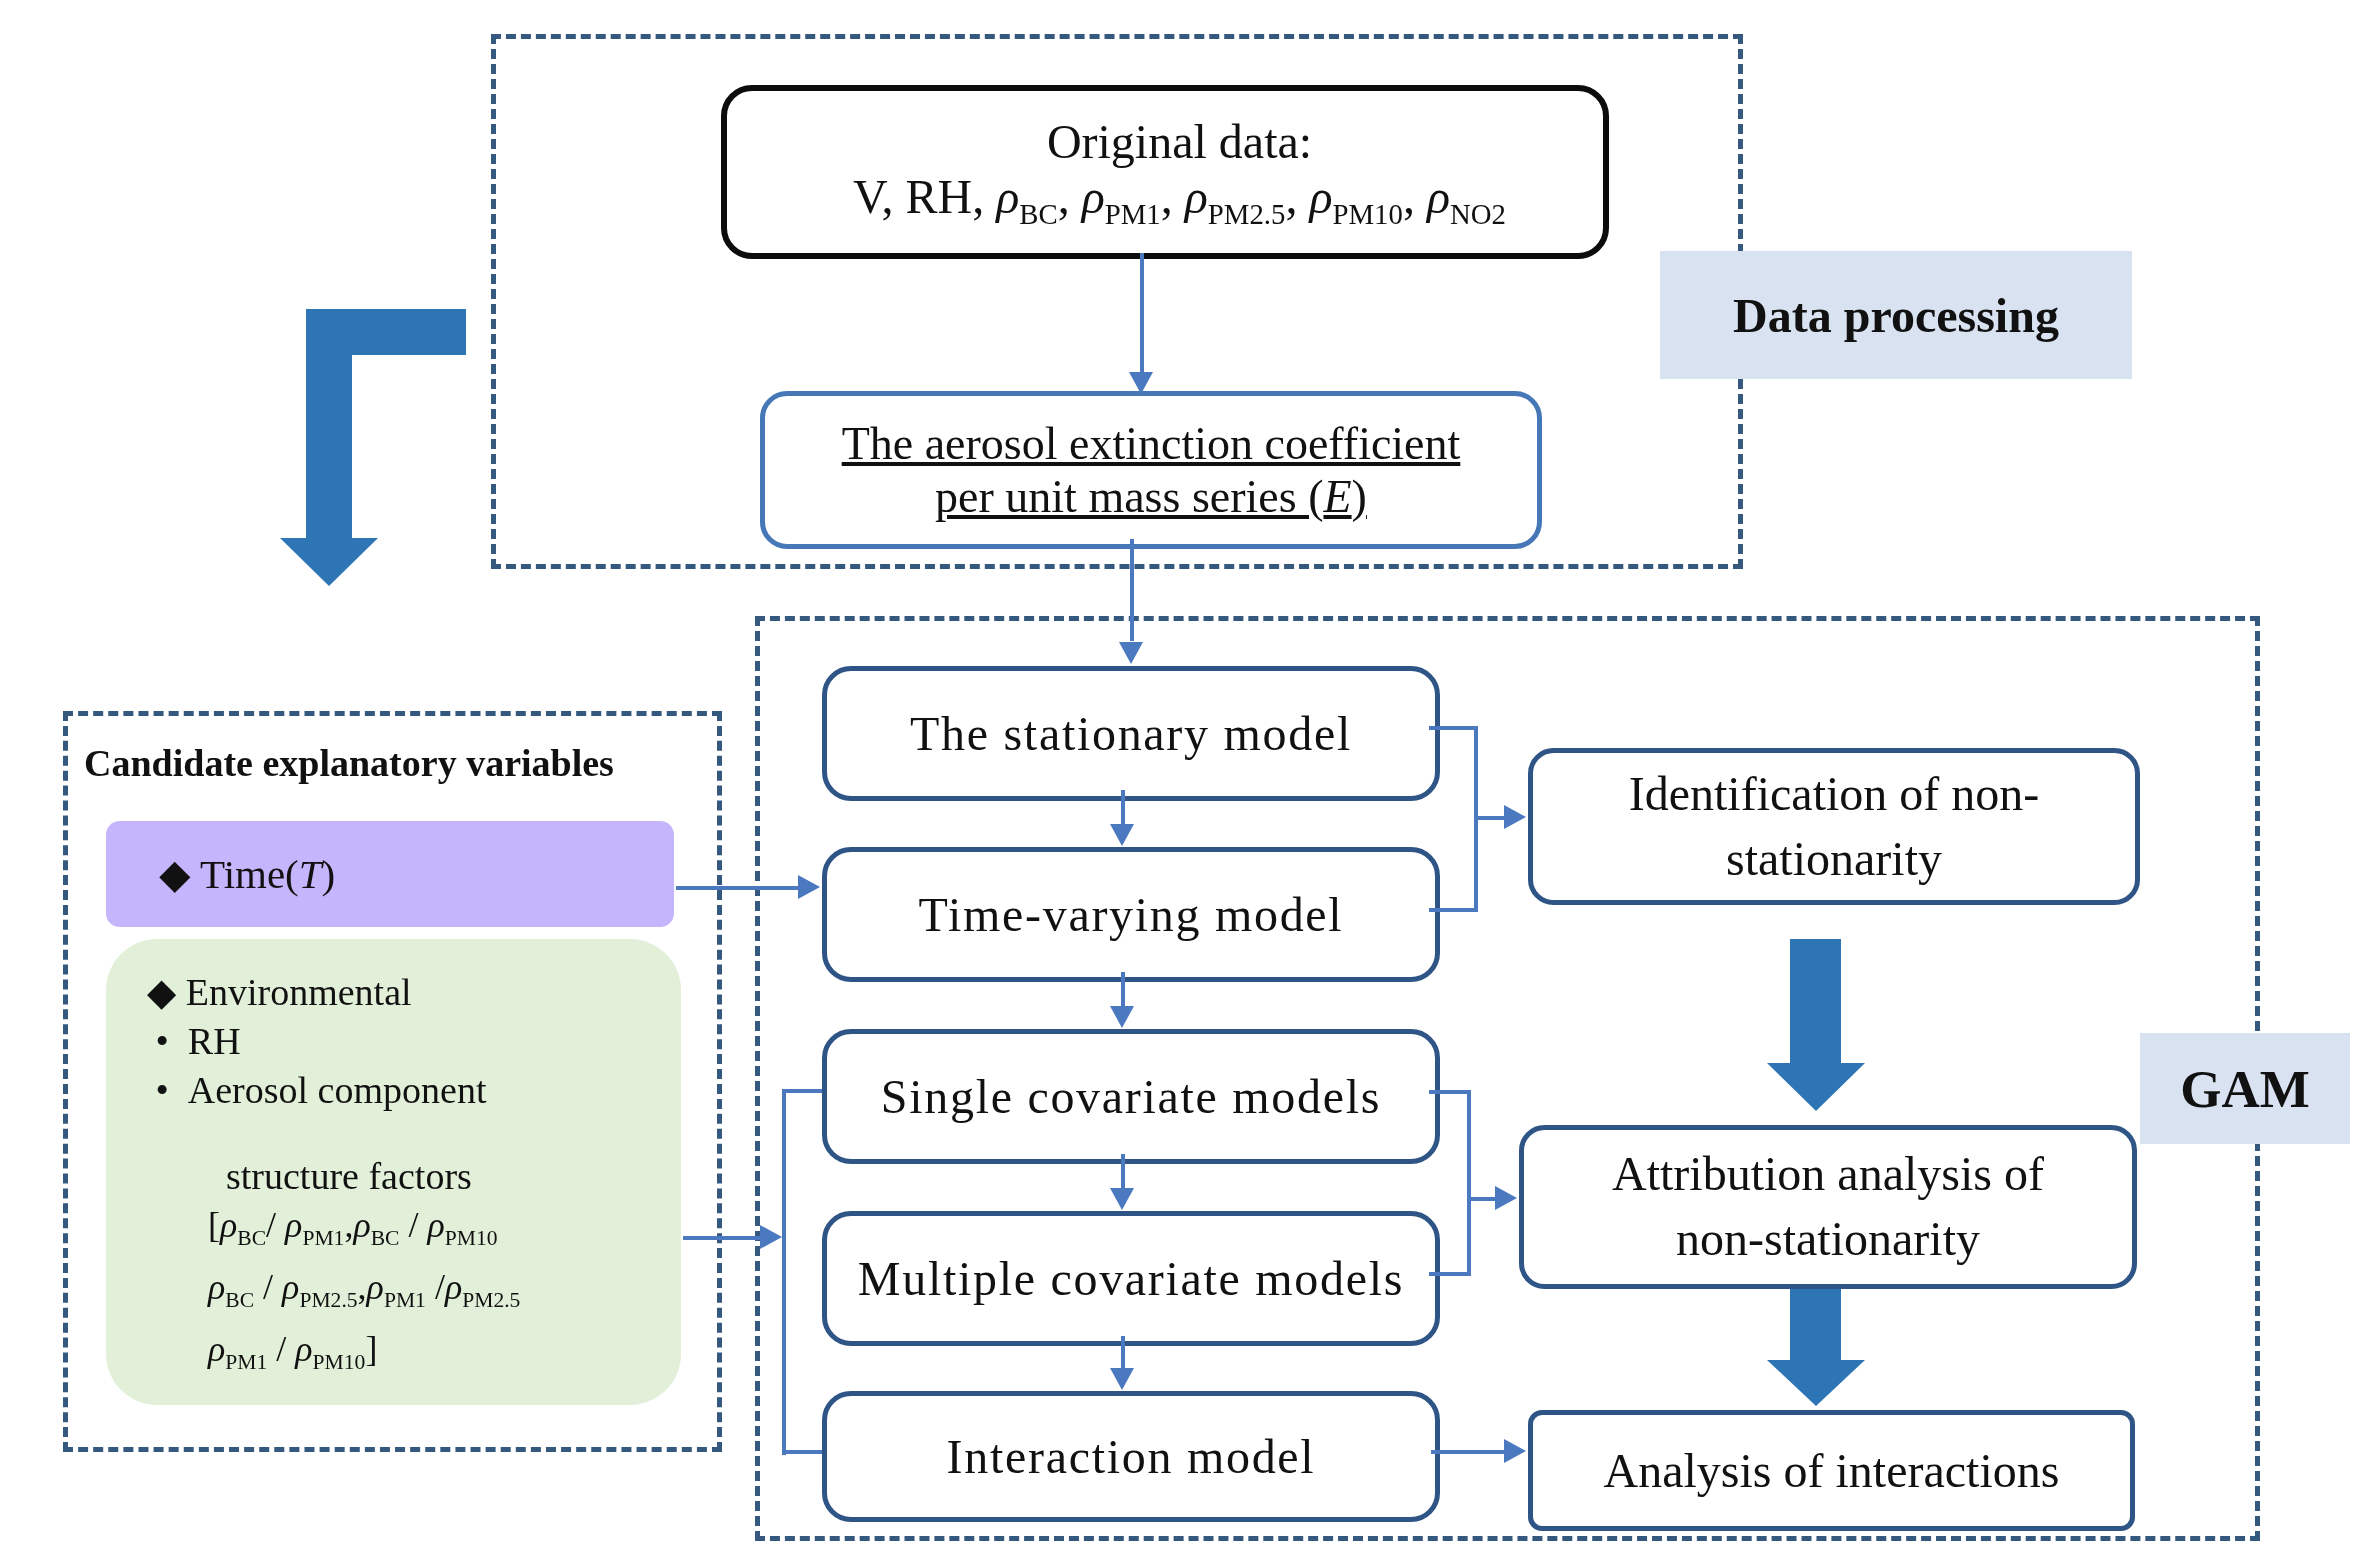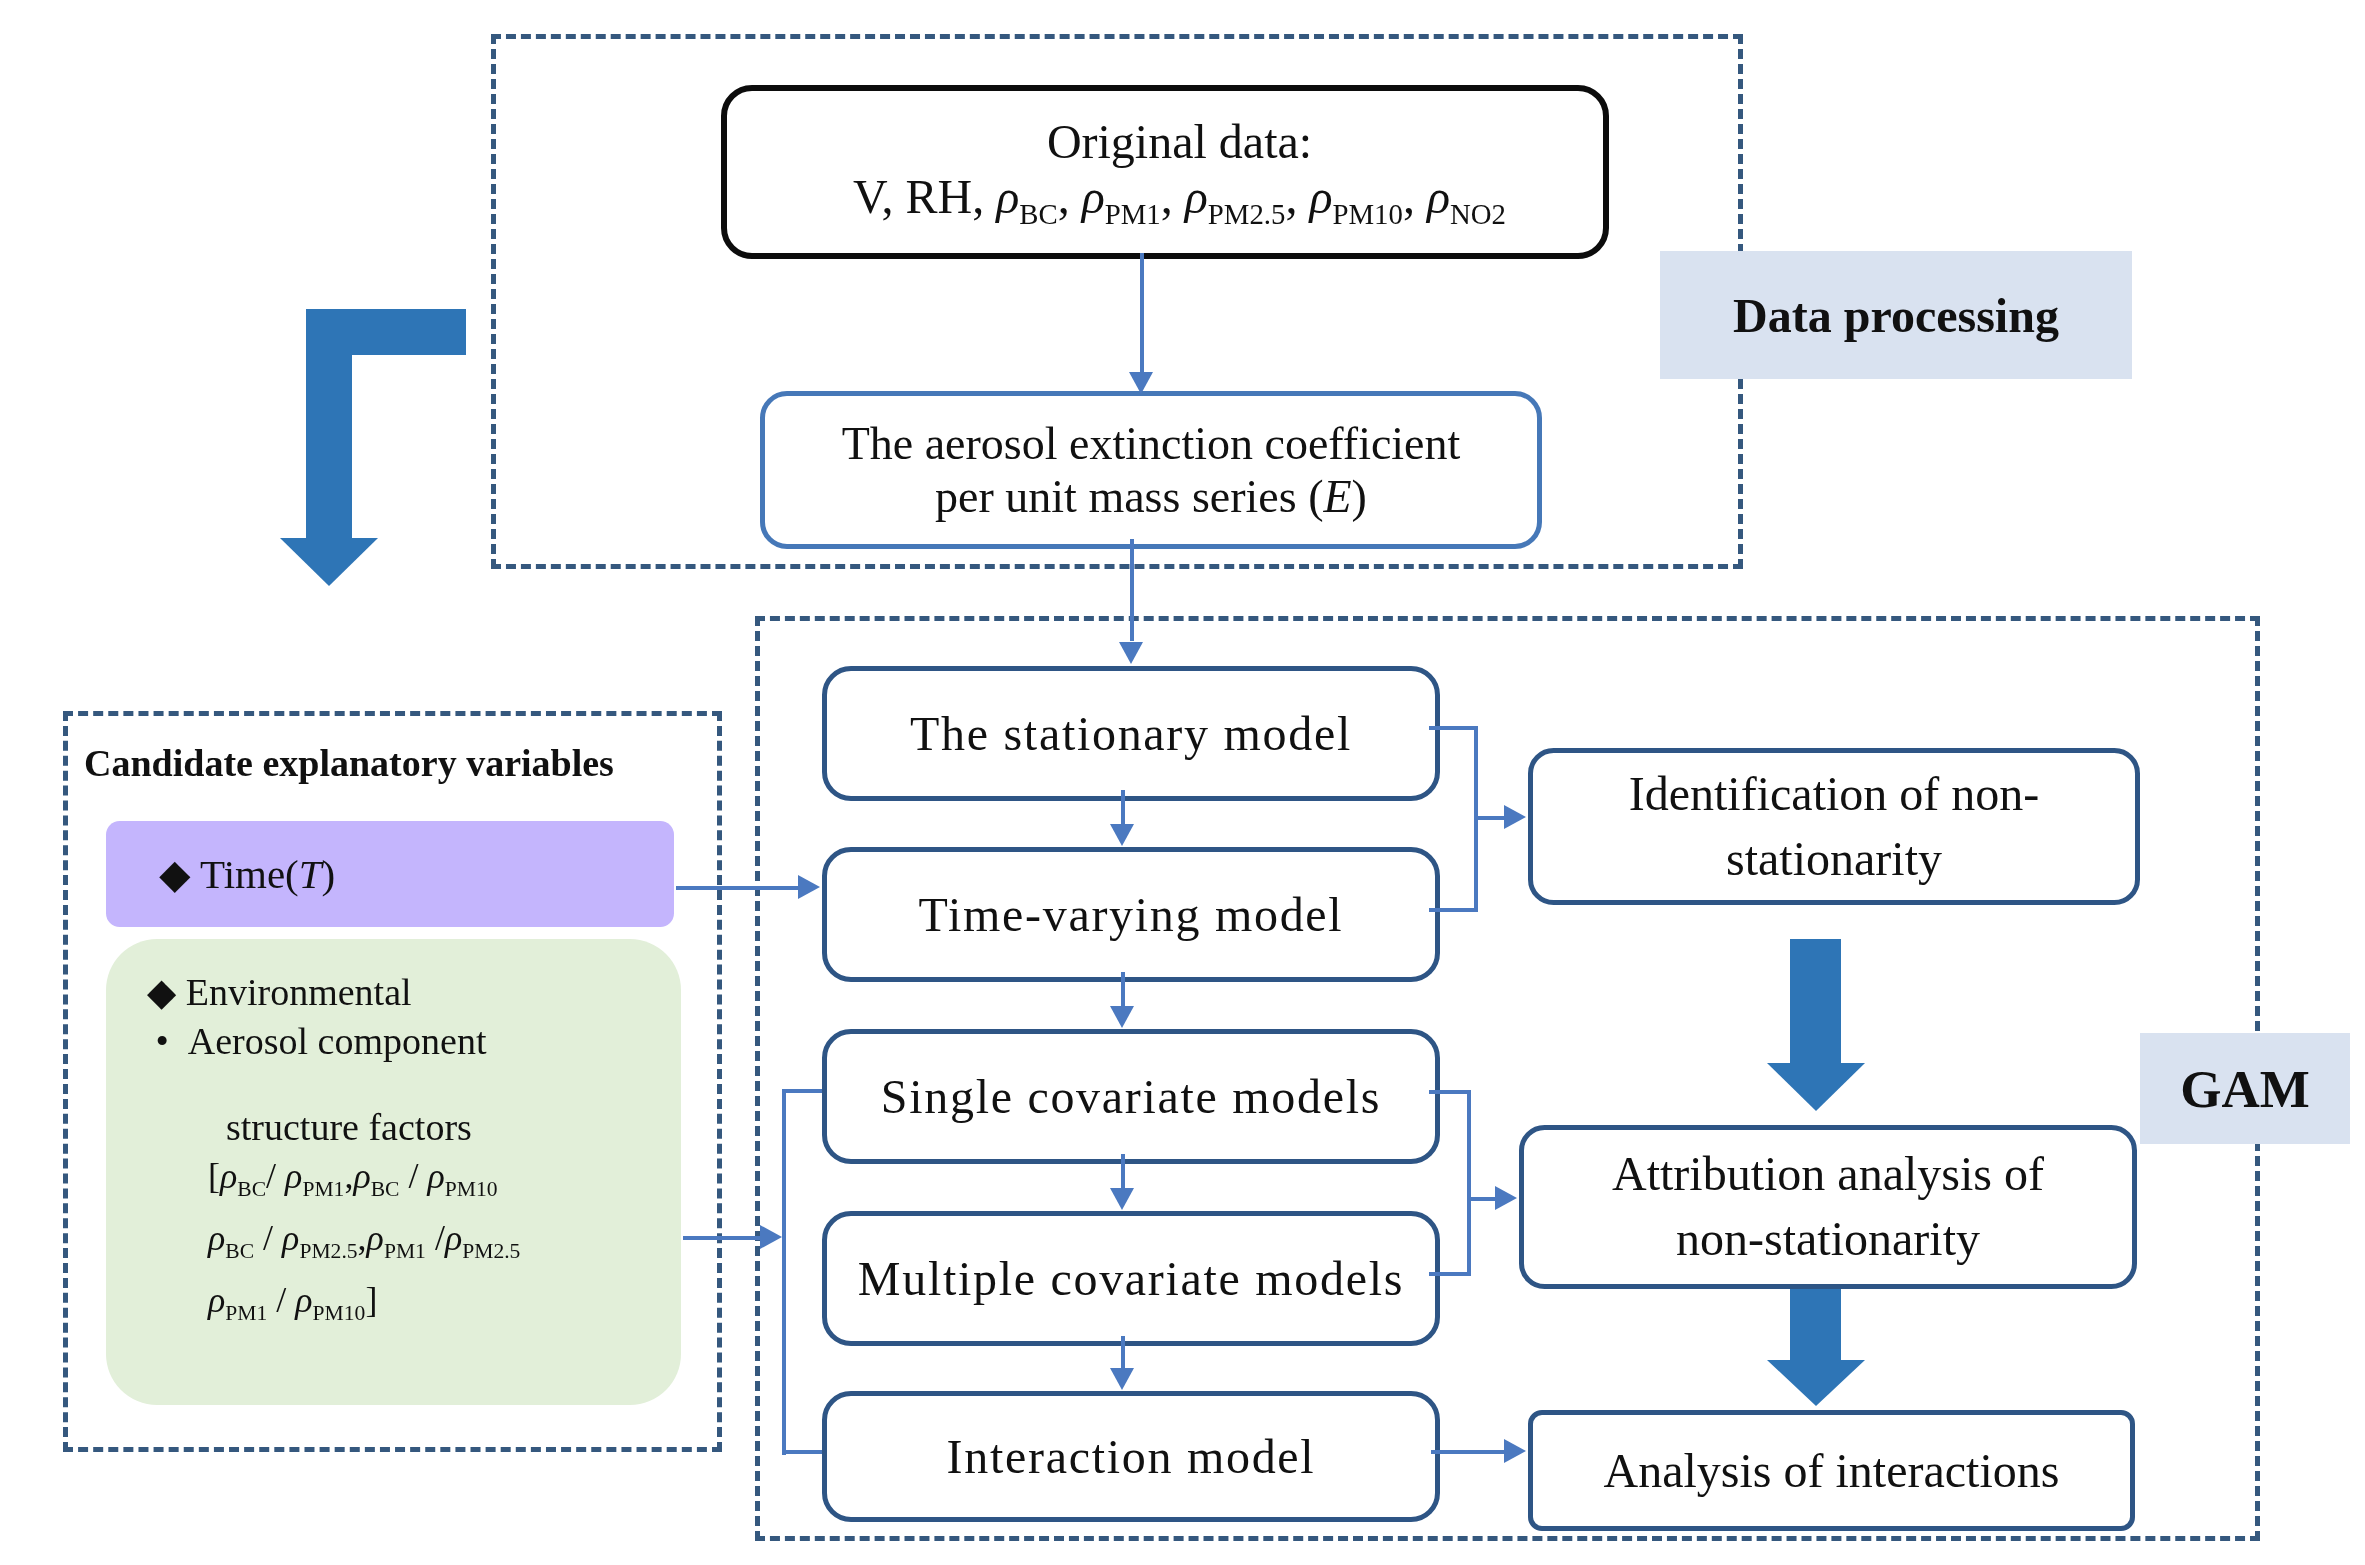--- a/index.html
+++ b/index.html
@@ -6,21 +6,21 @@
   #canvas{
     position:relative;width:2366px;height:1565px;background:#ffffff;overflow:hidden;
     font-family:"Liberation Serif","DejaVu Serif",serif;color:#111;
   }
   
   .dashed{position:absolute;border:5.1px dashed #35587e;background:transparent;}
   
   .fbox{position:absolute;background:#ffffff;display:flex;flex-direction:column;
         align-items:center;justify-content:center;text-align:center;}
   .b-blue{border:5.1px solid #2e5585;border-radius:29px;}
-  .b-steel{border:5.1px solid #4678b8;border-radius:27px;}
+  .b-steel{border:5.1px solid #4678b8;border-radius:27px;text-decoration:underline;}
   .b-black{border:6px solid #0c0c0c;border-radius:31px;align-items:center;text-align:left;padding-left:29px;}
   .t-model{font-size:48px;letter-spacing:1.7px;}
   .t-right{font-size:48px;line-height:1.35;}
   
   .chip{position:absolute;background:#d9e2f0;display:flex;align-items:center;justify-content:center;
         font-weight:bold;z-index:5;}
   
   .pill{position:absolute;display:flex;align-items:center;}
   
   .vline,.hline{position:absolute;background:#4b79c0;}
@@ -61,20 +61,21 @@
     <div style="font-size:46px;">The aerosol extinction coefficient</div>
     <div style="font-size:46px;">per unit mass series (<i>E</i>)</div>
   </div>
 
   <div style="position:absolute;left:84px;top:741px;width:611px;font-size:38px;font-weight:bold;">Candidate explanatory variables</div>
 
   <div class="pill" style="left:106px;top:821px;width:568px;height:106px;background:#c4b5fd;border-radius:13.7px;padding-left:53px;font-size:41px;box-sizing:border-box;">◆ Time(<i>T</i>)</div>
 
   <div style="position:absolute;left:106px;top:939px;width:575px;height:466px;background:#e2efd9;border-radius:51px;padding:29px 0 0 41px;box-sizing:border-box;">
     <div class="gline">◆ Environmental</div>
+    <div class="gline g-bul">•&nbsp;&nbsp;RH</div>
     <div class="gline g-bul">•&nbsp;&nbsp;Aerosol component</div>
     <div class="gline g-ind2">structure factors</div>
     <div class="gline g-frm">[<i>ρ</i><sub>BC</sub>/ <i>ρ</i><sub>PM1</sub>,<i>ρ</i><sub>BC</sub> / <i>ρ</i><sub>PM10</sub></div>
     <div class="gline g-frm"><i>ρ</i><sub>BC</sub> / <i>ρ</i><sub>PM2.5</sub>,<i>ρ</i><sub>PM1</sub> /<i>ρ</i><sub>PM2.5</sub></div>
     <div class="gline g-frm"><i>ρ</i><sub>PM1</sub> / <i>ρ</i><sub>PM10</sub>]</div>
   </div>
 
   <div class="fbox b-blue t-model" style="left:822px;top:666px;width:608px;height:125px;">The stationary model</div>
   <div class="fbox b-blue t-model" style="left:822px;top:847px;width:608px;height:125px;">Time-varying model</div>
   <div class="fbox b-blue t-model" style="left:822px;top:1029px;width:608px;height:125px;">Single covariate models</div>

